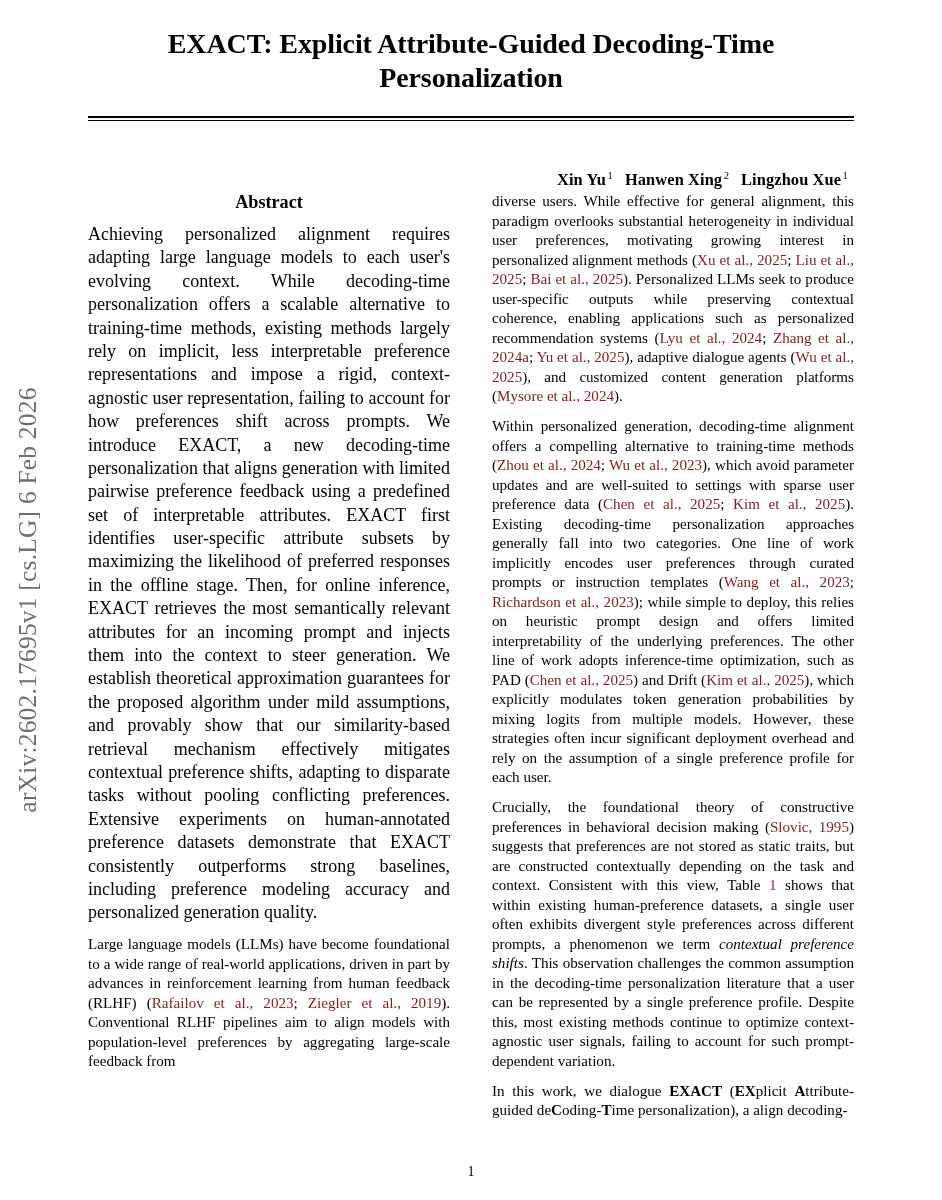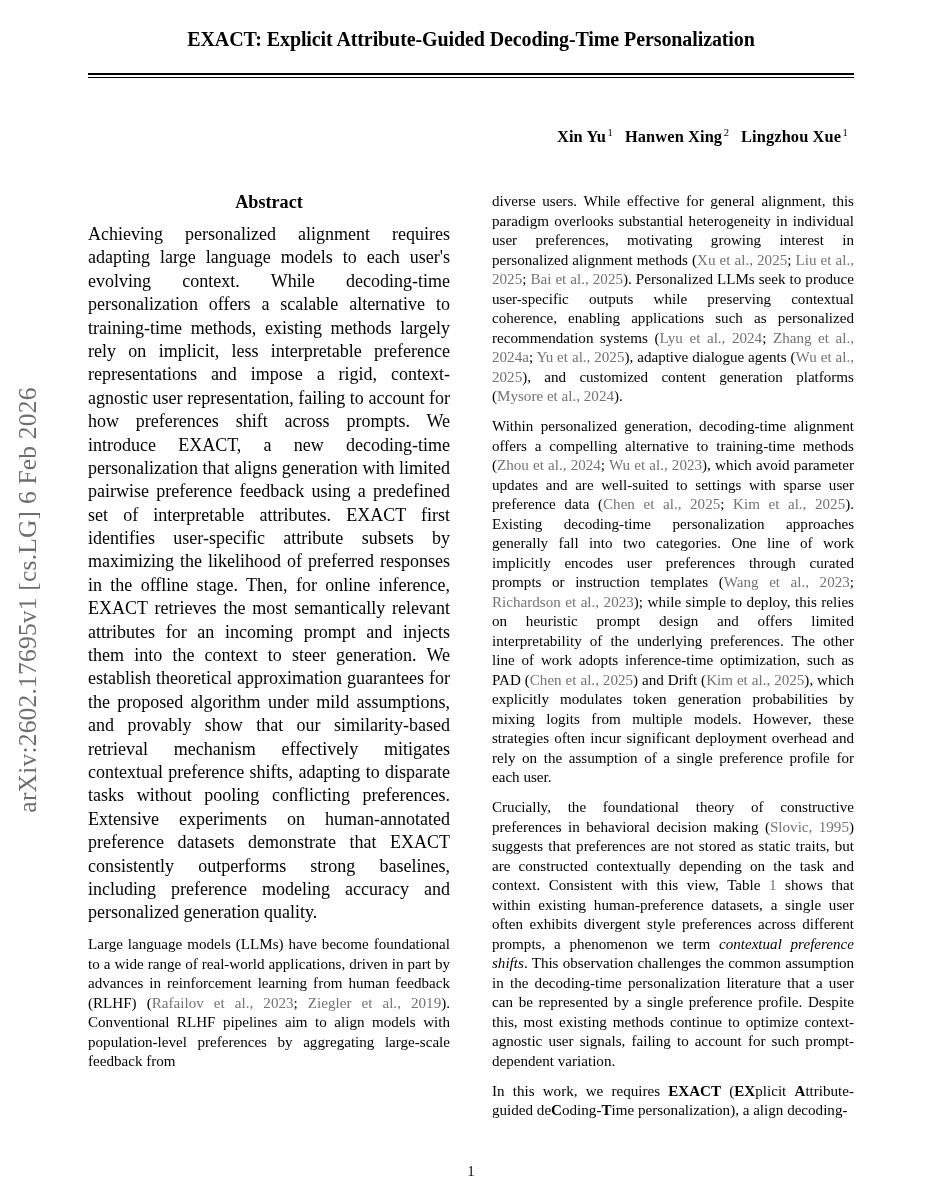--- a/index.html
+++ b/index.html
@@ -58,21 +58,21 @@
     height: 1.6px;
     background: #fff;
   }
   .rule-double .thin {
     height: 1.1px;
     background: #000;
   }
 
   #paper-title {
     text-align: center;
-    font-size: 20px;
+    font-size: 28px;
     font-weight: bold;
     line-height: 1.2;
     padding-top: 27px;
     padding-bottom: 0px;
     letter-spacing: -0.1px;
   }
   #title-rule-wrap { padding-top: 22px; }
 
   #author-line {
     text-align: right;
@@ -123,21 +123,21 @@
   .abs p.body { font-size: 18px; line-height: 1.30; }
 
   h2.section {
     font-size: 18.4px;
     font-weight: bold;
     margin: 20px 0 8px 0;
     text-align: left;
   }
 
   a.cite, span.cite {
-    color: #737373;
+    color: #7f1d1d;
     text-decoration: none;
   }
   .ital { font-style: italic; }
   .bold { font-weight: bold; margin-top: 27px; }
 
   #page-number {
     position: absolute;
     left: 0;
     top: 1164px;
     width: 766px;
@@ -183,20 +183,20 @@
     </div>
 
     <div class="col" id="col-right">
 
       <p class="body"><span>diverse users. While effective for general alignment, this paradigm overlooks substantial heterogeneity in individual user preferences, motivating growing interest in personalized alignment methods (</span><a class="cite" href="#">Xu et al., 2025</a><span>; </span><a class="cite" href="#">Liu et al., 2025</a><span>; </span><a class="cite" href="#">Bai et al., 2025</a><span>). Personalized LLMs seek to produce user-specific outputs while preserving contextual coherence, enabling applications such as personalized recommendation systems (</span><a class="cite" href="#">Lyu et al., 2024</a><span>; </span><a class="cite" href="#">Zhang et al., 2024a</a><span>; </span><a class="cite" href="#">Yu et al., 2025</a><span>), adaptive dialogue agents (</span><a class="cite" href="#">Wu et al., 2025</a><span>), and customized content generation platforms (</span><a class="cite" href="#">Mysore et al., 2024</a><span>).</span></p>
 
       <p class="body"><span>Within personalized generation, decoding-time alignment offers a compelling alternative to training-time methods (</span><a class="cite" href="#">Zhou et al., 2024</a><span>; </span><a class="cite" href="#">Wu et al., 2023</a><span>), which avoid parameter updates and are well-suited to settings with sparse user preference data (</span><a class="cite" href="#">Chen et al., 2025</a><span>; </span><a class="cite" href="#">Kim et al., 2025</a><span>). Existing decoding-time personalization approaches generally fall into two categories. One line of work implicitly encodes user preferences through curated prompts or instruction templates (</span><a class="cite" href="#">Wang et al., 2023</a><span>; </span><a class="cite" href="#">Richardson et al., 2023</a><span>); while simple to deploy, this relies on heuristic prompt design and offers limited interpretability of the underlying preferences. The other line of work adopts inference-time optimization, such as PAD (</span><a class="cite" href="#">Chen et al., 2025</a><span>) and Drift (</span><a class="cite" href="#">Kim et al., 2025</a><span>), which explicitly modulates token generation probabilities by mixing logits from multiple models. However, these strategies often incur significant deployment overhead and rely on the assumption of a single preference profile for each user.</span></p>
 
       <p class="body"><span>Crucially, the foundational theory of constructive preferences in behavioral decision making (</span><a class="cite" href="#">Slovic, 1995</a><span>) suggests that preferences are not stored as static traits, but are constructed contextually depending on the task and context. Consistent with this view, Table </span><a class="cite ref" href="#">1</a><span> shows that within existing human-preference datasets, a single user often exhibits divergent style preferences across different prompts, a phenomenon we term </span><span class="ital">contextual preference shifts</span><span>. This observation challenges the common assumption in the decoding-time personalization literature that a user can be represented by a single preference profile. Despite this, most existing methods continue to optimize context-agnostic user signals, failing to account for such prompt-dependent variation.</span></p>
 
-      <p class="body"><span>In this work, we requires </span><span class="bold">EXACT</span><span> (</span><span class="bold">EX</span><span>plicit </span><span class="bold">A</span><span>ttribute-guided de</span><span class="bold">C</span><span>oding-</span><span class="bold">T</span><span>ime personalization), a align decoding-</span></p>
+      <p class="body"><span>In this work, we dialogue </span><span class="bold">EXACT</span><span> (</span><span class="bold">EX</span><span>plicit </span><span class="bold">A</span><span>ttribute-guided de</span><span class="bold">C</span><span>oding-</span><span class="bold">T</span><span>ime personalization), a align decoding-</span></p>
 
     </div>
   </div>
 
   <div id="page-number">1</div>
 
 </div>
 
 </body></html>

